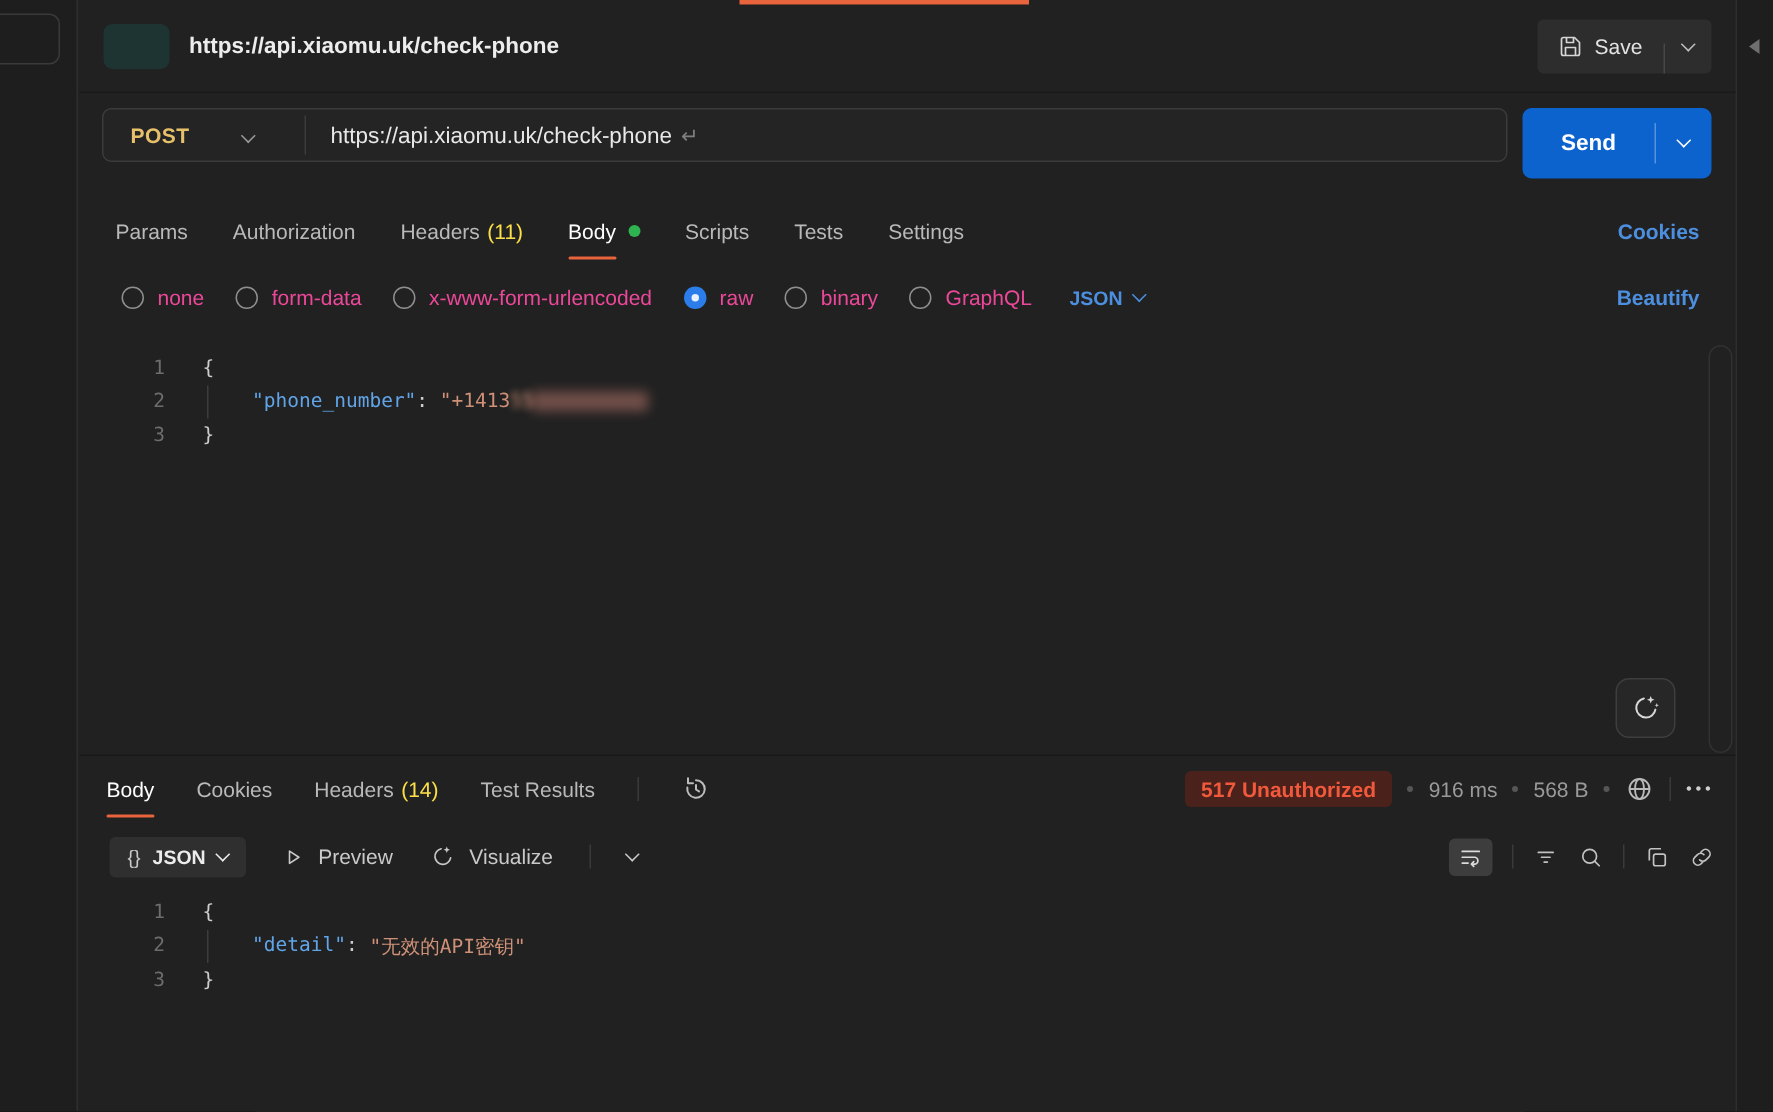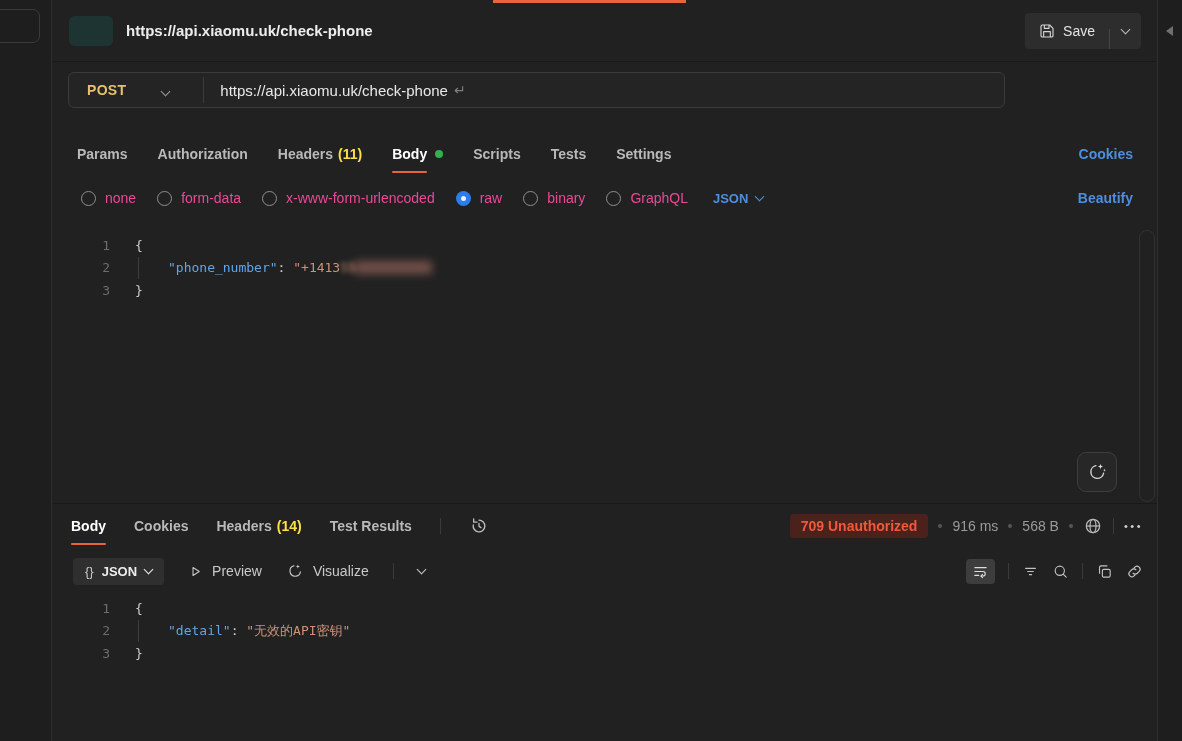--- a/index.html
+++ b/index.html
@@ -39,21 +39,21 @@
   .url-text { margin-left:16px; font-size:15px; color:#e8e8e8; }
   .url-enter { color:#7f7f7f; margin-left:6px; font-size:14px; }
   .send-btn { position:absolute; right:16px; top:72px; width:126px; height:47px; background:#0d63ce; border-radius:6px; display:flex; color:#fff; cursor:pointer; }
   .send-label { flex:1; display:flex; align-items:center; justify-content:center; font-size:15px; font-weight:700; }
   .send-div { width:1px; background:rgba(255,255,255,.3); margin:10px 0; }
   .send-caret { width:37px; display:flex; align-items:center; justify-content:center; }
 
   
   .tabs-row { position:absolute; left:0; top:133px; right:0; height:42px; display:flex; align-items:center; padding-left:24px; gap:30px; }
   .tab { font-size:14px; color:#b9b9b9; display:flex; align-items:center; gap:8px; cursor:pointer; }
-  .tab .lbl { position:relative; padding:11px 0;font-weight:bold; }
+  .tab .lbl { position:relative; padding:11px 0; }
   .tab.active { color:#ffffff; }
   .tab.active .lbl::after { content:''; position:absolute; left:0; right:0; bottom:0; height:2px; background:#e8643c; border-radius:1px; }
   .count-green { color:#fde047; margin-left:5px; }
   .dot-green { width:8px; height:8px; border-radius:50%; background:#2fb350; }
   .link-right { position:absolute; right:24px; color:#4c8fdf; font-size:14px; font-weight:700; cursor:pointer; }
 
   
   .radio-row { position:absolute; left:0; top:179px; right:0; height:38px; display:flex; align-items:center; padding-left:28px; gap:21px; }
   .radio-item { display:flex; align-items:center; gap:9px; font-size:14px; color:#ec4899; cursor:pointer; }
   .radio { width:15px; height:15px; border:1.5px solid #8f8f8f; border-radius:50%; flex:none; }
@@ -141,20 +141,27 @@
       </div>
     </div>
 
     <div class="method-box">
       <span class="method-label">POST</span>
       <span class="method-caret"><span class="chev"></span></span>
       <span class="method-div"></span>
       <span class="url-text">https://api.xiaomu.uk/check-phone</span>
       <span class="url-enter">↵</span>
     </div>
+    <div class="send-btn">
+      <span class="send-label">Send</span>
+      <span class="send-div"></span>
+      <span class="send-caret">
+          <span class="chev"></span>
+        </span>
+    </div>
 
     <div class="tabs-row">
       <div class="tab">
           <span class="lbl">Params</span>
         </div>
       <div class="tab">
           <span class="lbl">Authorization</span>
         </div>
       <div class="tab">
           <span class="lbl"><span>Headers</span><span class="count-green">(11)</span></span>
@@ -248,21 +255,21 @@
         </div>
       <span class="v-div"></span>
       <span class="icon-btn">
         <svg width="20" height="20" viewBox="0 0 24 24" fill="none" stroke="#bdbdbd" stroke-width="1.6" stroke-linecap="round" stroke-linejoin="round">
           <path d="M12 5a7 7 0 1 1-6.9 5.8"></path>
           <path d="M5.6 3.4v4h4"></path>
           <path d="M12 8.8v3.6l2.4 1.5"></path>
         </svg>
       </span>
       <div class="status-group">
-        <span class="badge-401">709 Unauthorized</span>
+        <span class="badge-401">517 Unauthorized</span>
         <span class="sep-dot"></span>
         <span class="meta">916 ms</span>
         <span class="sep-dot"></span>
         <span class="meta">568 B</span>
         <span class="sep-dot"></span>
         <span class="icon-btn">
           <svg width="20" height="20" viewBox="0 0 24 24" fill="none" stroke="#b9b9b9" stroke-width="1.5">
             <circle cx="12" cy="12" r="8"></circle>
               <path d="M4 12h16"></path>
               <ellipse cx="12" cy="12" rx="3.6" ry="8"></ellipse>

